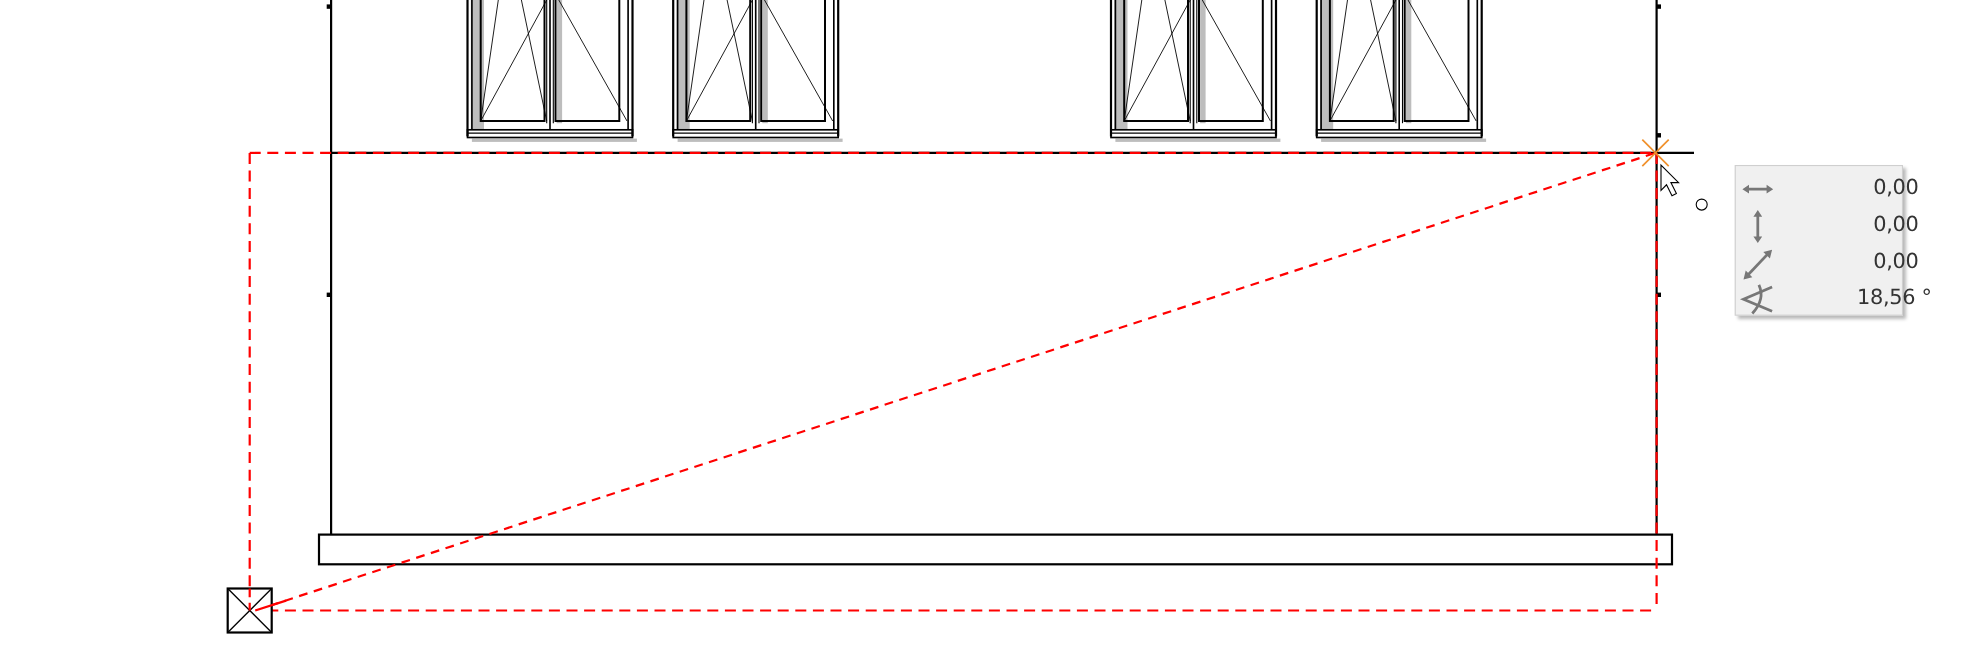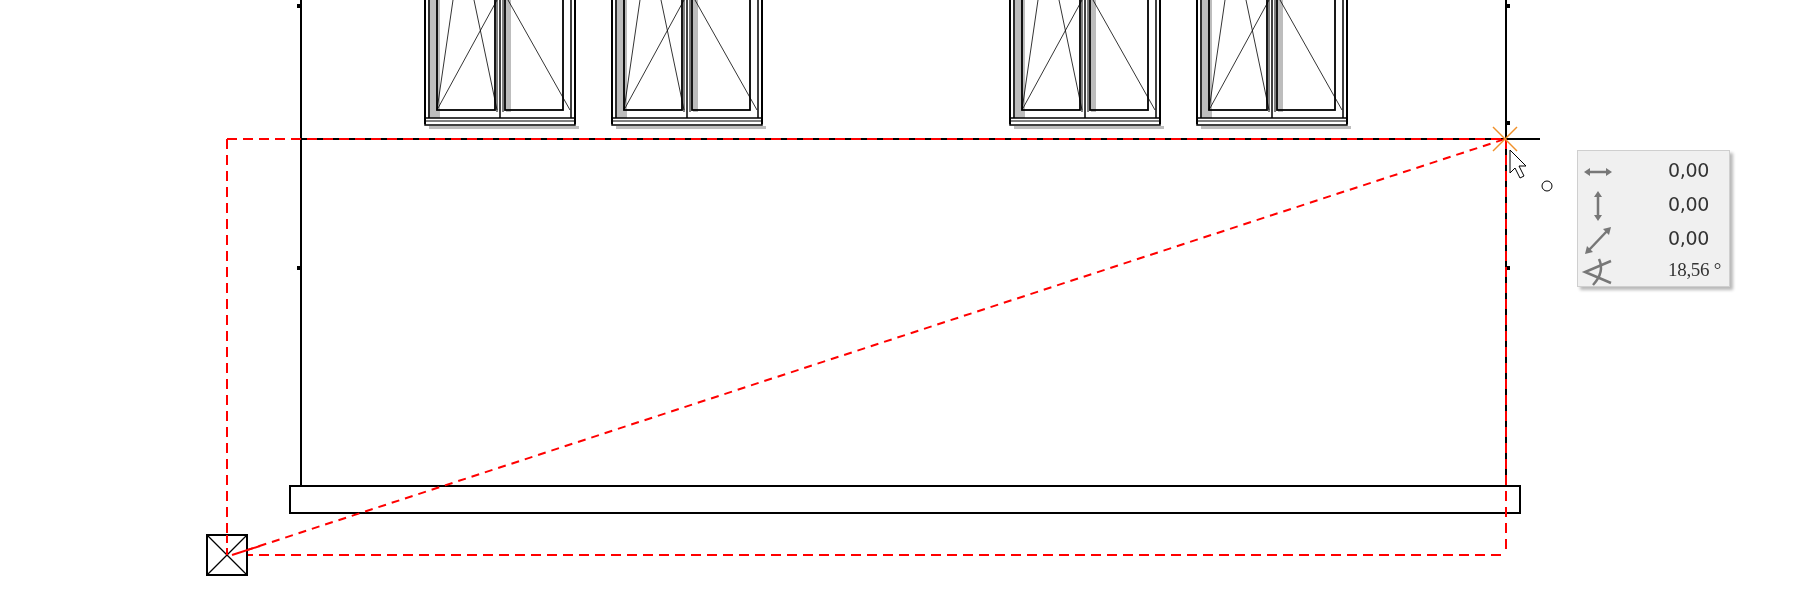--- a/index.html
+++ b/index.html
@@ -5,25 +5,25 @@
     html, body { margin: 0; padding: 0; background: #ffffff; }
     body { width: 1800px; height: 600px; position: relative; overflow: hidden;
            font-family: "DejaVu Sans", sans-serif; }
     #canvas { position: absolute; left: 0; top: 0; }
     .tooltip {
       position: absolute; left: 1577px; top: 150px; width: 153px; height: 137px;
       background: #f0f0f0; border: 1px solid #cfcfcf;
       box-shadow: 3px 3px 3px rgba(0,0,0,0.28);
       box-sizing: border-box;
     }
-    .tip-row { position: absolute; left: 0; width: 100%; height: 34px; }
+    .tip-row { position: absolute; left: 0; width: 100%; height: 34px; padding-left: 35px; }
     .tip-icon { position: absolute; left: 3px; top: 0; width: 34px; height: 34px; }
     .tip-val { position: absolute; right: 20px; top: 4px; font-size: 19px; color: #333;
                font-family: "DejaVu Sans", sans-serif; letter-spacing: -0.3px; }
-    .tip-val.deg { right: 8px; font-family: Liberation Serif, serif; }
+    .tip-val.deg { right: 8px; }
   </style>
 </head>
 <body>
 
 <svg id="canvas" width="1800" height="600" viewBox="0 0 1800 600">
 
   <line x1="301" y1="0" x2="301" y2="487" stroke="#000" stroke-width="2"></line>
   <line x1="1506" y1="0" x2="1506" y2="487" stroke="#000" stroke-width="2"></line>
   <line x1="301" y1="139" x2="1540" y2="139" stroke="#000" stroke-width="2"></line>
 

